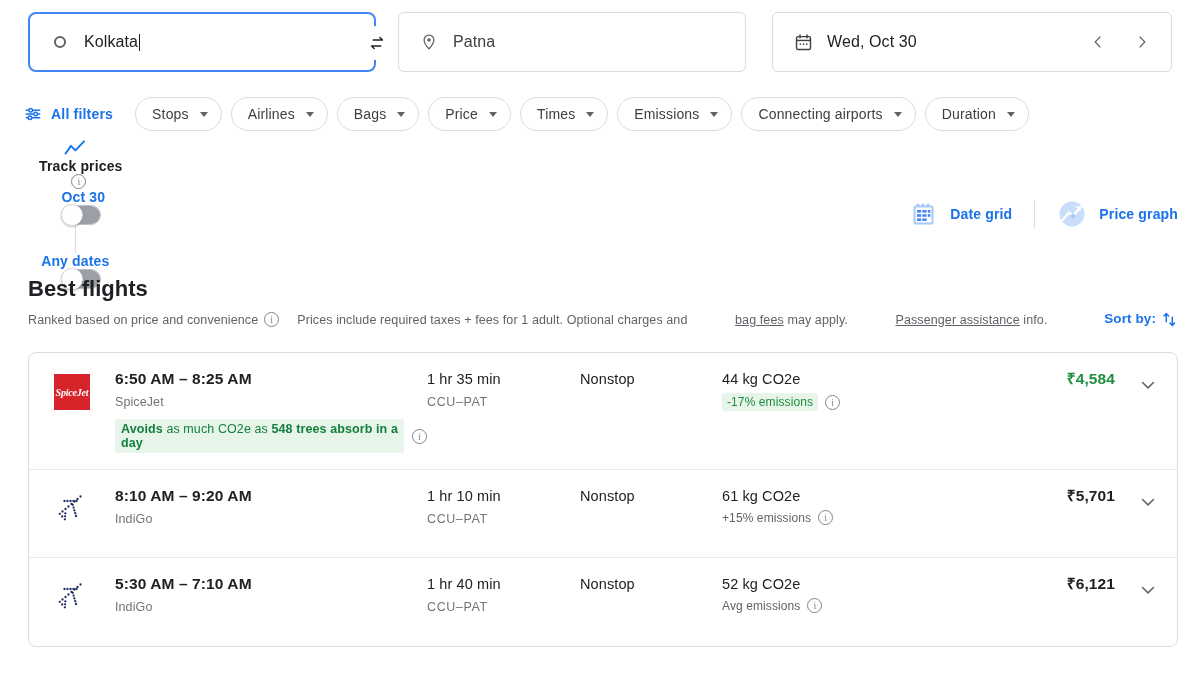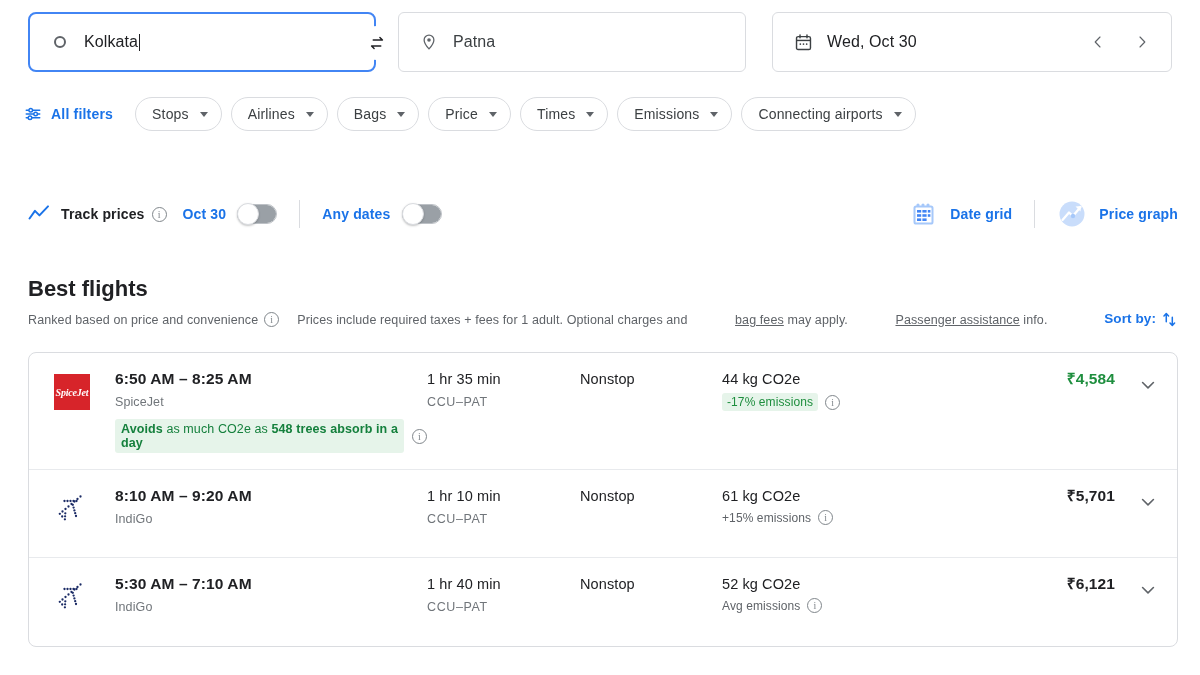--- a/index.html
+++ b/index.html
@@ -124,21 +124,21 @@
     border-right: 4.5px solid transparent;
     border-top: 5px solid #5f6368;
   }
 
   
   .track-row {
     position: absolute; left: 28px; top: 190px;
     width: 1150px; height: 48px;
     display: flex; align-items: center;
   }
-  .track-left { display: flex; align-items: center; }
+  .track-left { display: flex; align-items: center; flex-direction: column; }
   .track-label {
     font-size: 14px; font-weight: 700;
     color: #202124; margin-left: 11px;
     letter-spacing: .15px;
   }
   .info-i {
     width: 15px; height: 15px; border-radius: 50%;
     border: 1px solid #80868b; color: #80868b;
     font-size: 10px; line-height: 13px; text-align: center;
     margin-left: 7px; flex: 0 0 auto;
@@ -407,20 +407,24 @@
     <div class="chip">
       <span>Times</span>
       <span class="tri"></span>
     </div>
     <div class="chip">
       <span>Emissions</span>
       <span class="tri"></span>
     </div>
     <div class="chip">
       <span>Connecting airports</span>
+      <span class="tri"></span>
+    </div>
+    <div class="chip">
+      <span>Duration</span>
       <span class="tri"></span>
     </div>
   </div>
 
   <div class="track-row">
     <div class="track-left">
       <span style="display:flex;">
         <svg width="22" height="18" viewBox="0 0 24 20">
           <path d="M1.5 15 L7.5 6.5 L12.5 11.5 L22 1.5" fill="none" stroke="#1a73e8" stroke-width="2.2" stroke-linecap="round" stroke-linejoin="round"></path>
         </svg>

